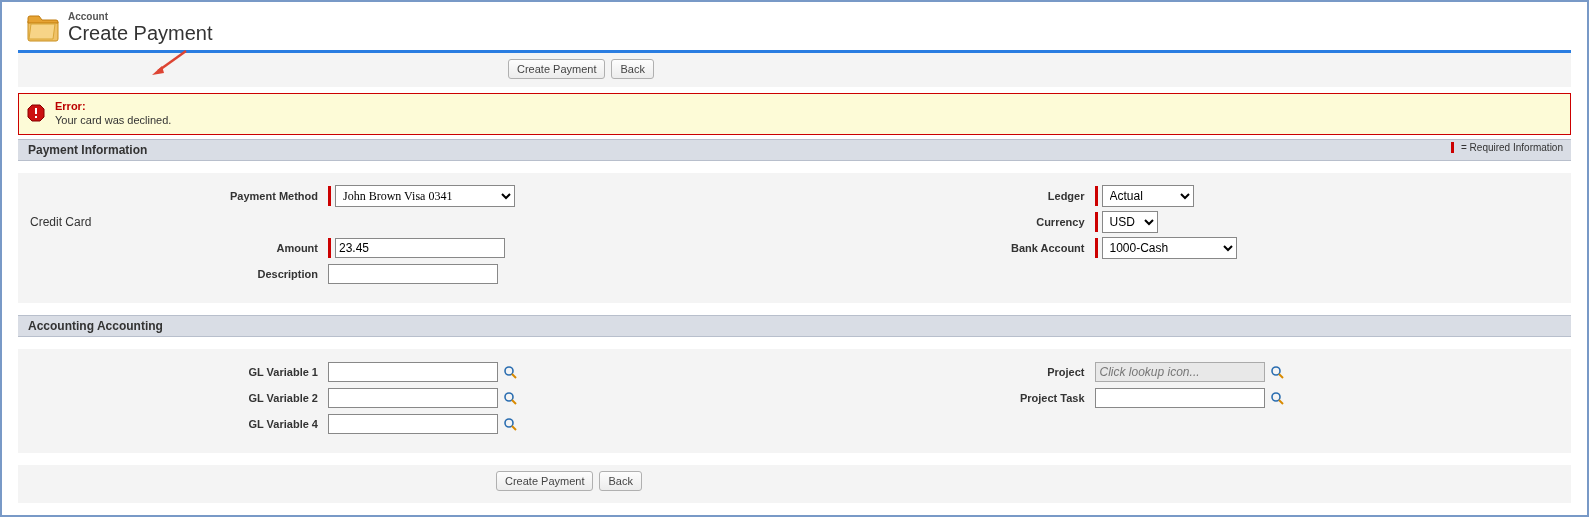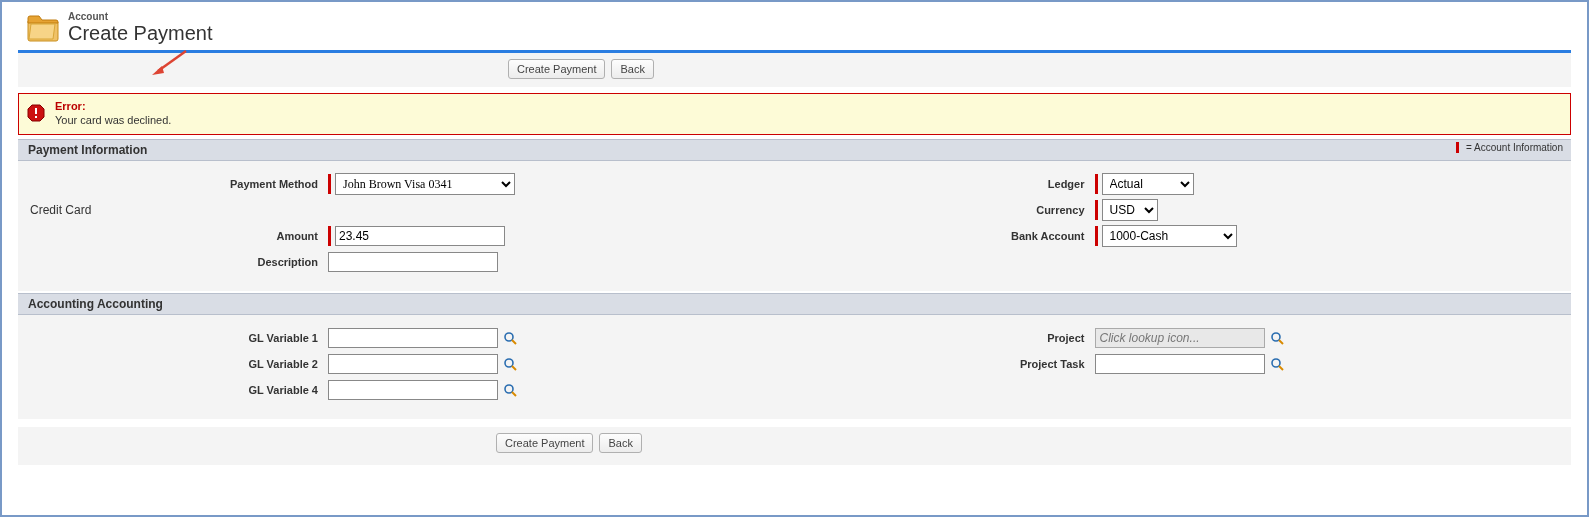--- a/index.html
+++ b/index.html
@@ -83,21 +83,21 @@
     color:#333;
     position:relative;
   }
   .section-header.first .required-legend-inline {
     position:absolute;
     right:8px;
     top:2px;
     font-weight:normal;
   }
   .section-body {
-    margin: 0 16px;
+    margin: 12px 16px;
     background:#f4f4f4;
     padding:8px 10px 14px 10px;
   }
   .two-col {
     display:flex;
   }
   .col {
     flex:1;
   }
   .form-row {
@@ -224,21 +224,21 @@
     <div class="error-text">
       <span class="error-title">Error:</span>
       <span class="error-msg">Your card was declined.</span>
     </div>
   </div>
 
   <div class="section-header first">
     <span>Payment Information</span>
     <span class="required-legend-inline" style="font-size:10px;">
       <span class="bar" style="display:inline-block;width:3px;height:11px;background:#c00;vertical-align:middle;margin-right:4px;"></span>
-      <span>= Account Information</span>
+      <span>= Required Information</span>
     </span>
   </div>
 
   <div class="section-body">
     <div class="two-col">
       <div class="col left">
 
         <div class="form-row">
           <div class="form-label">Payment Method</div>
           <div class="form-control-wrap">

